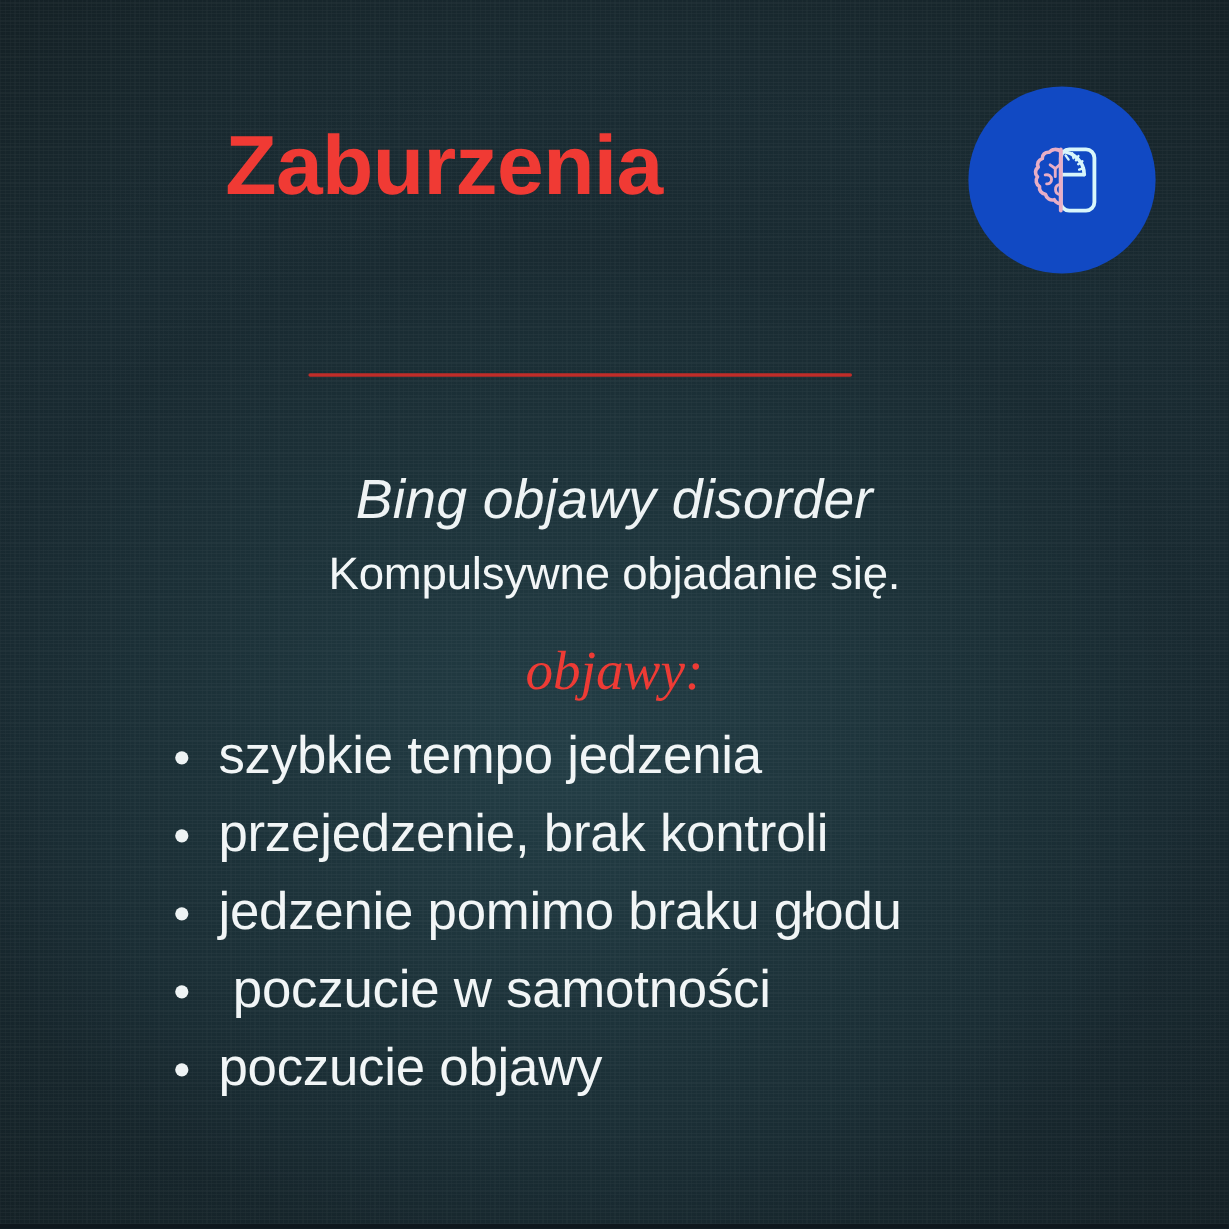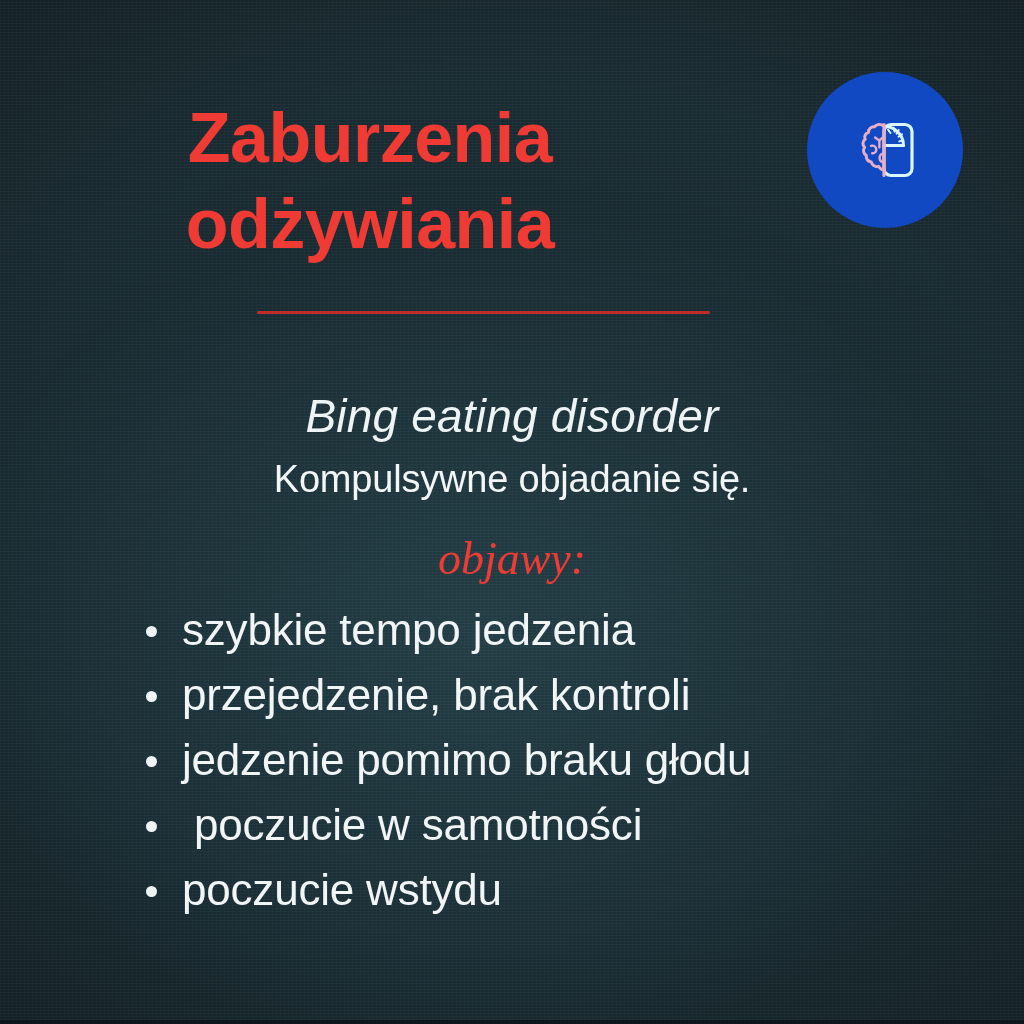--- a/index.html
+++ b/index.html
@@ -186,27 +186,26 @@
         <path d="M30 16.5 L25.4 20.4 L21.1 17.4" stroke="#e8aec6" stroke-width="2.4" fill="none" stroke-linecap="round" stroke-linejoin="round"></path>
         <path d="M25.4 20.4 L25.4 27.2" stroke="#e8aec6" stroke-width="2.4" fill="none" stroke-linecap="round"></path>
         <path d="M17.0 25.8 C20.0 25.0 22.3 26.8 22.3 29.6 C22.3 32.0 20.4 33.6 18.2 33.2" stroke="#e8aec6" stroke-width="2.4" fill="none" stroke-linecap="round"></path>
         <path d="M30 33.6 C27.0 33.6 25.6 35.6 25.6 38.0 C25.6 40.5 27.2 42.2 30 42.2" stroke="#e8aec6" stroke-width="2.4" fill="none" stroke-linecap="round"></path>
       </svg>
     </span>
   </div>
 
   <div id="title-block">
     <span class="title-line">Zaburzenia</span>
-    <span class="title-line">odżywiania</span>
   </div>
 
   <div id="divider"></div>
 
   <div id="subtitle-block">
-    <span id="subtitle-en">Bing eating disorder</span>
+    <span id="subtitle-en">Bing objawy disorder</span>
     <span id="subtitle-pl">Kompulsywne objadanie się.</span>
   </div>
 
   <div id="symptoms-heading">objawy:</div>
 
   <ul id="symptom-list">
     <li>
       <span class="bullet-dot"></span>
       <span>szybkie tempo jedzenia</span>
     </li>
@@ -217,17 +216,17 @@
     <li>
       <span class="bullet-dot"></span>
       <span>jedzenie pomimo braku głodu</span>
     </li>
     <li>
       <span class="bullet-dot"></span>
       <span> poczucie w samotności</span>
     </li>
     <li>
       <span class="bullet-dot"></span>
-      <span>poczucie wstydu</span>
+      <span>poczucie objawy</span>
     </li>
   </ul>
 
 </div>
 
 </body></html>

